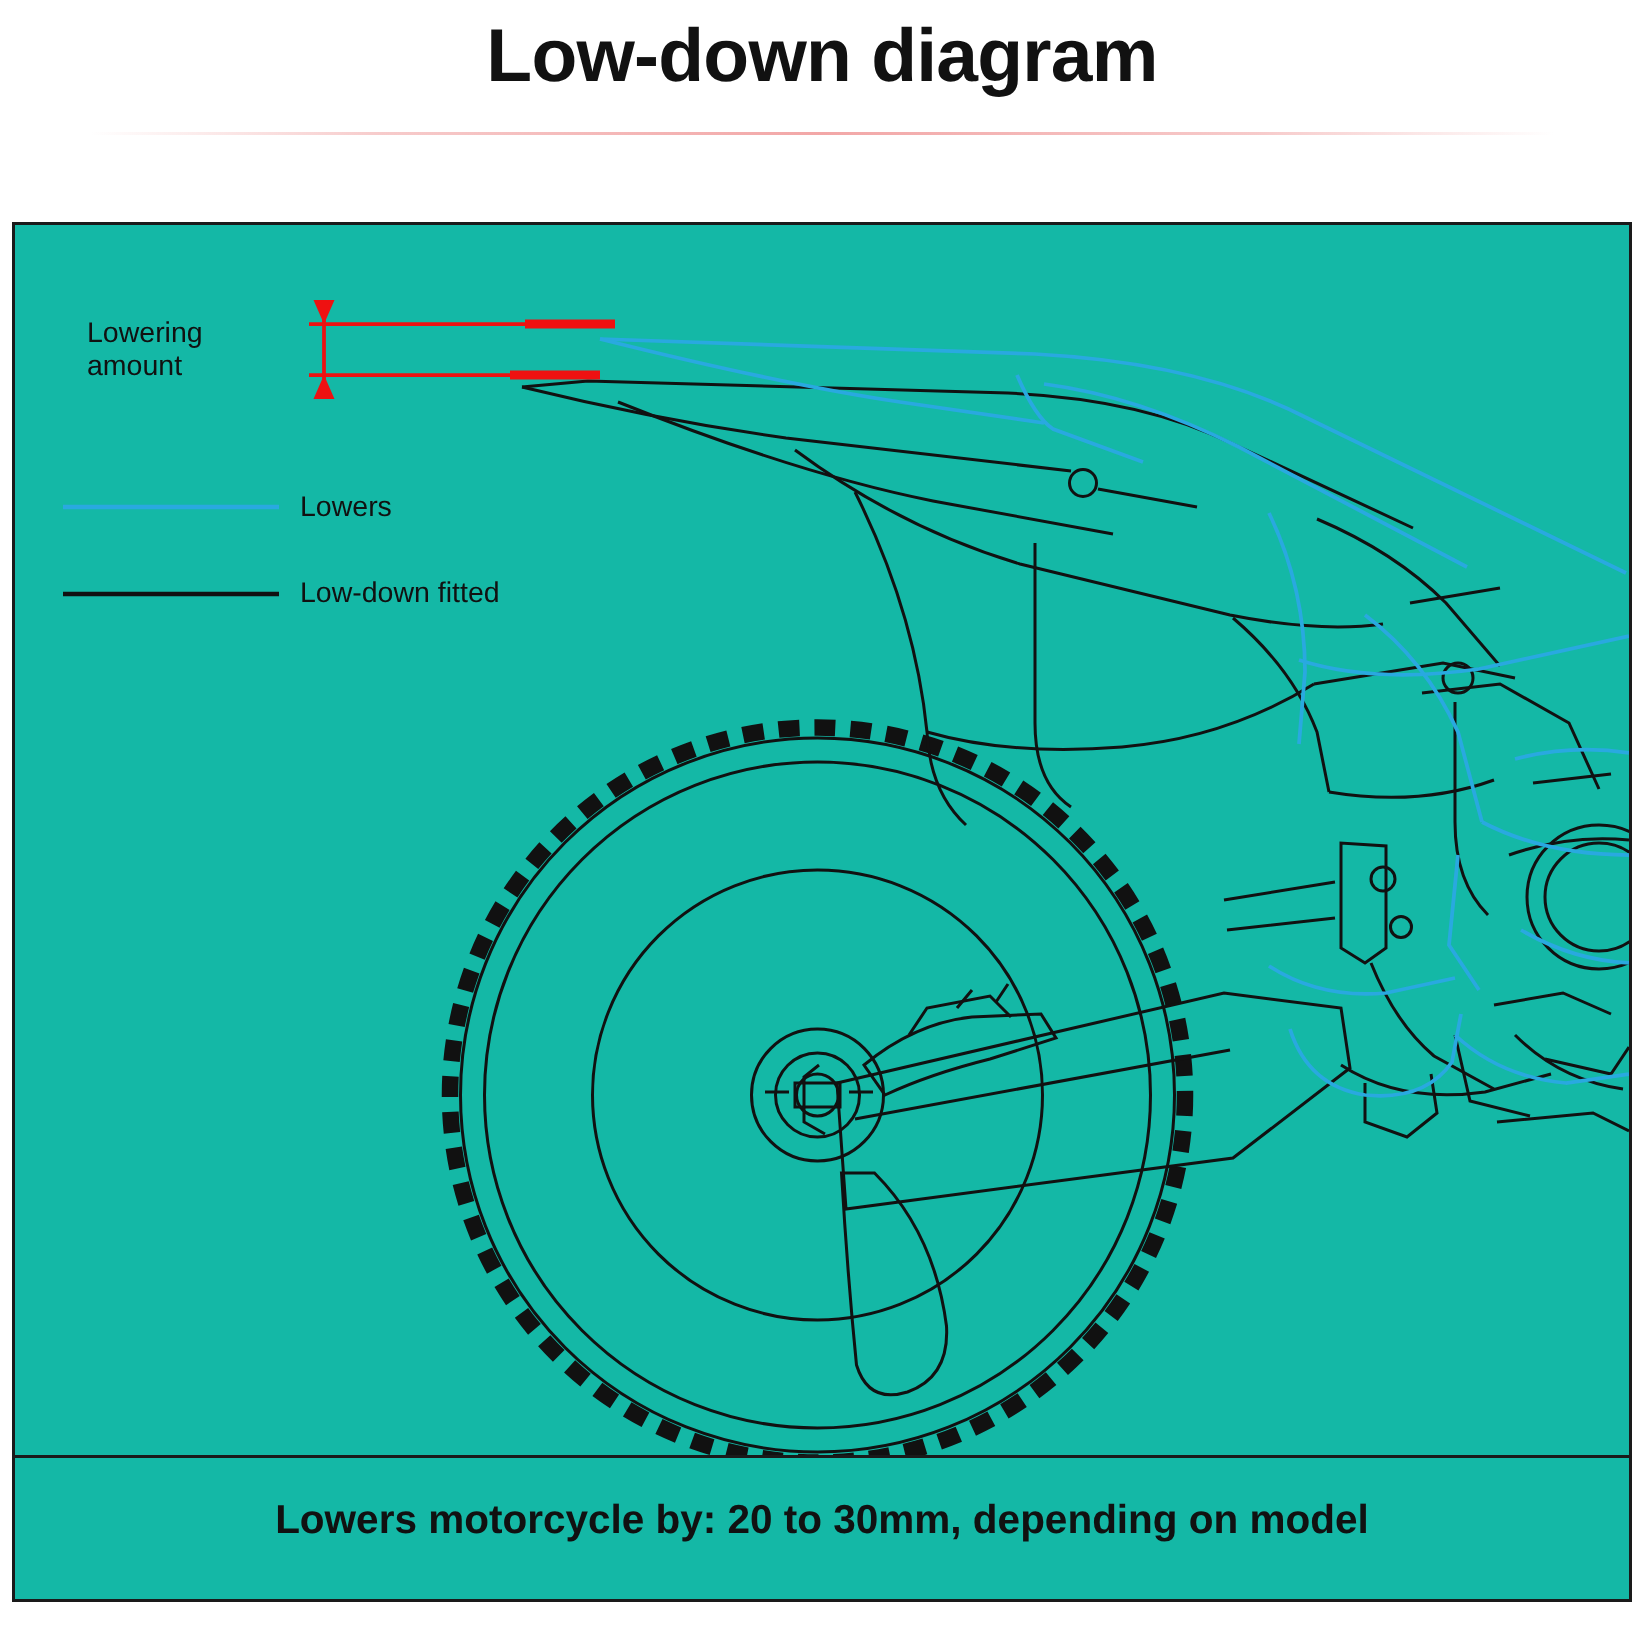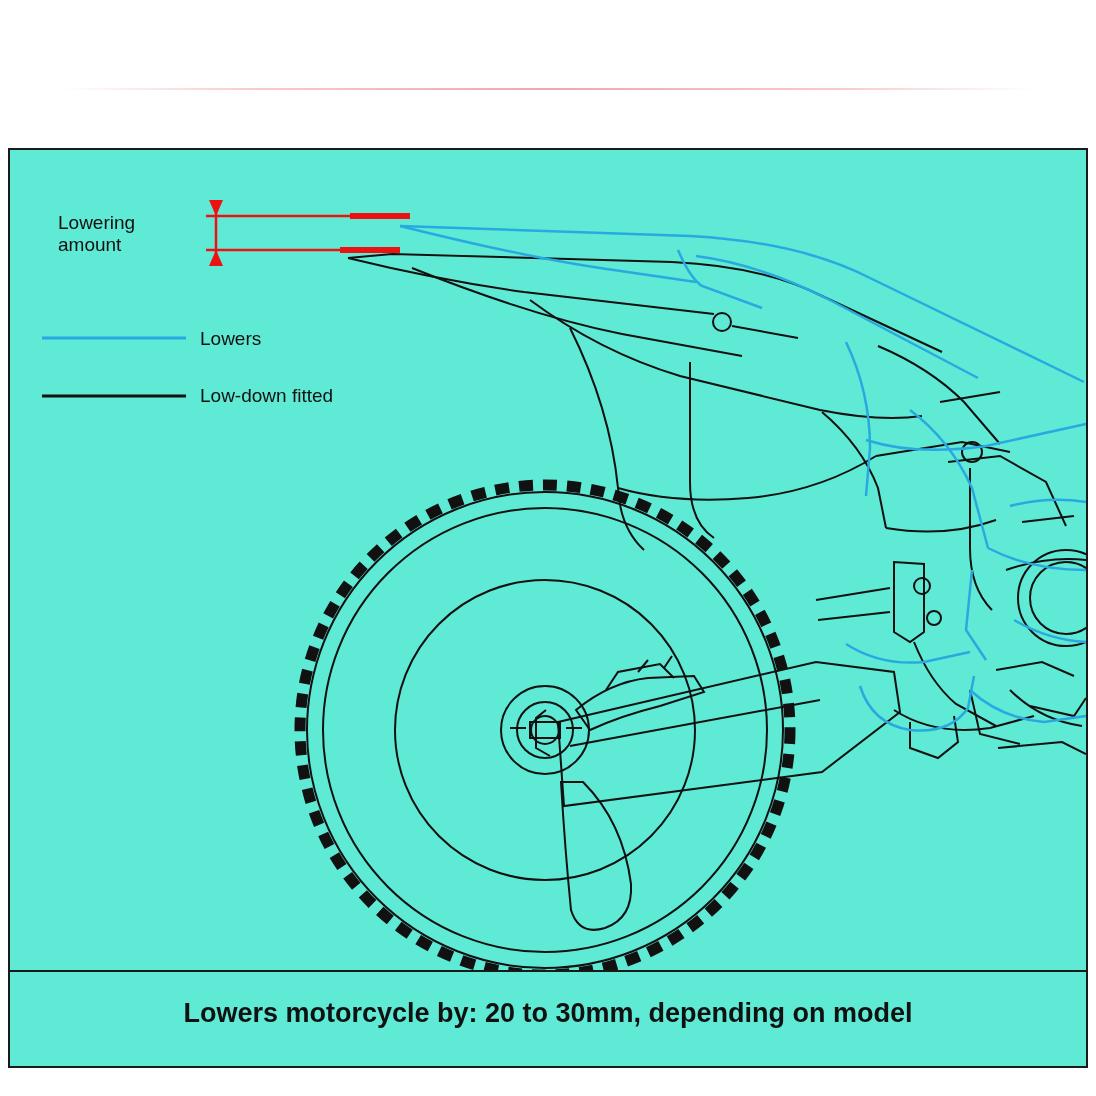--- a/index.html
+++ b/index.html
@@ -47,21 +47,21 @@
 
   
   .frame {
     position: absolute;
     left: 8px;
     top: 148px;
     width: 1080px;
     height: 920px;
     border: 2px solid #1a1a1a;
     box-sizing: border-box;
-    background: #5eead4;
+    background: #14b8a6;
     overflow: hidden;
   }
 
   .drawing {
     position: absolute;
     left: 0;
     top: 0;
     width: 1076px;
     height: 820px;
   }
@@ -111,20 +111,21 @@
     font-size: 27px;
     font-weight: bold;
     color: #111111;
   }
 </style>
 </head>
 <body>
 
 <div class="page">
 
+  <div class="title">Low-down diagram</div>
   <div class="title-rule"></div>
 
   <div class="frame">
 
     <svg class="drawing" viewBox="0 0 1076 820" xmlns="http://www.w3.org/2000/svg">
 
       <g stroke="#111111" fill="none" stroke-width="2">
 
         <circle cx="535" cy="580" r="245" stroke-dasharray="14 10" stroke-width="11"></circle>
         <circle cx="535" cy="580" r="238"></circle>

